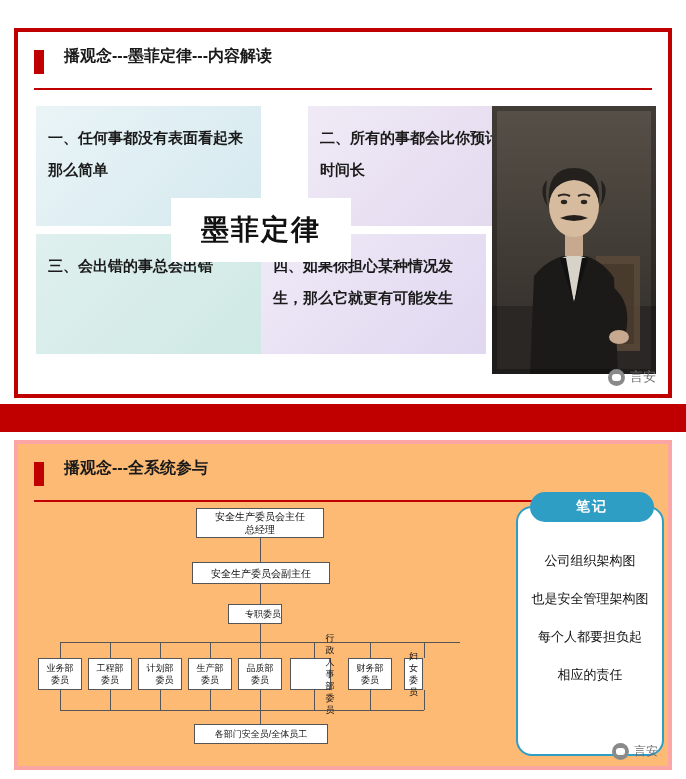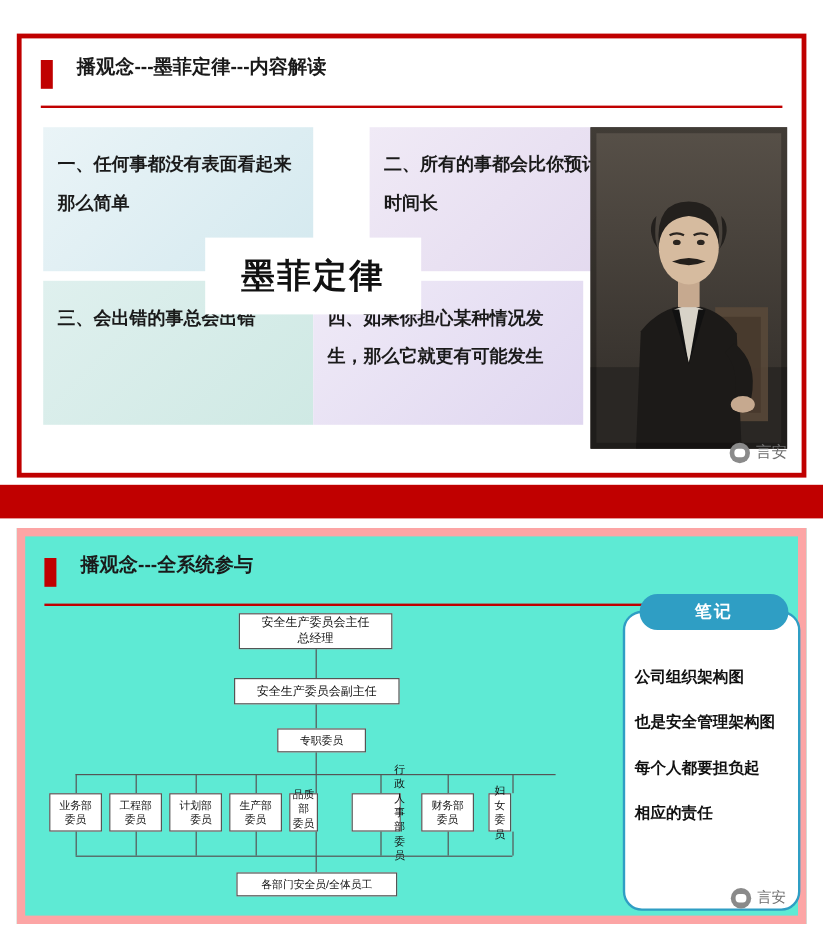--- a/index.html
+++ b/index.html
@@ -148,22 +148,22 @@
     background: #c00000;
   }
 
   
   .slide2 {
     position: absolute;
     left: 14px;
     top: 440px;
     width: 658px;
     height: 330px;
-    background: #5eead4;
-    border: 7px solid #fca5a5;
+    background: #fdba74;
+    border: 4px solid #fca5a5;
     box-sizing: border-box;
   }
   .org {
     position: absolute;
     left: 10px;
     top: 64px;
     width: 480px;
     height: 250px;
   }
   .obox {
@@ -213,22 +213,23 @@
     display: flex;
     align-items: center;
     justify-content: center;
     letter-spacing: 2px;
   }
   .note-body {
     position: absolute;
     left: 8px;
     right: 8px;
     top: 34px;
+    text-align: center;
     font-size: 13px;
-    font-weight: bold;
+    font-weight: normal;
     color: #111;
     line-height: 38px;
   }
   .wm2 {
     position: absolute;
     right: 10px;
     bottom: 6px;
     display: flex;
     align-items: center;
     gap: 5px;
@@ -333,21 +334,21 @@
         <span style="white-space:pre-line">安全生产委员会主任
 总经理</span>
       </div>
       <div class="oline vline" style="left:232px; top:30px; height:24px;"></div>
 
       <div class="obox big" style="left:164px; top:54px; width:138px; height:22px;">
         <span>安全生产委员会副主任</span>
       </div>
       <div class="oline vline" style="left:232px; top:76px; height:20px;"></div>
 
-      <div class="obox" style="left:200px; top:96px; width:74px; height:20px;">
+      <div class="obox" style="left:200px; top:96px; width:54px; height:20px;align-items:flex-end;">
         <span>专职委员</span>
       </div>
       <div class="oline vline" style="left:232px; top:116px; height:18px;"></div>
 
       <div class="oline hline" style="left:32px; top:134px; width:400px;"></div>
 
       <div class="oline vline" style="left:32px;  top:134px; height:16px;"></div>
       <div class="oline vline" style="left:82px;  top:134px; height:16px;"></div>
       <div class="oline vline" style="left:132px; top:134px; height:16px;"></div>
       <div class="oline vline" style="left:182px; top:134px; height:16px;"></div>
@@ -365,21 +366,21 @@
 委员</span>
       </div>
       <div class="obox" style="left:110px; top:150px; width:44px; height:32px;text-align:right;">
         <span style="white-space:pre-line">计划部
 委员</span>
       </div>
       <div class="obox" style="left:160px; top:150px; width:44px; height:32px;">
         <span style="white-space:pre-line">生产部
 委员</span>
       </div>
-      <div class="obox" style="left:210px; top:150px; width:24px; height:32px;justify-content:flex-end;">
+      <div class="obox" style="left:210px; top:150px; width:44px; height:32px;">
         <span style="white-space:pre-line">品质部
 委员</span>
       </div>
       <div class="obox" style="left:262px; top:150px; width:27px; height:32px;padding-left:39px;">
         <span style="white-space:pre-line">行政人事
 部委员</span>
       </div>
       <div class="obox" style="left:320px; top:150px; width:44px; height:32px;">
         <span style="white-space:pre-line">财务部
 委员</span>

